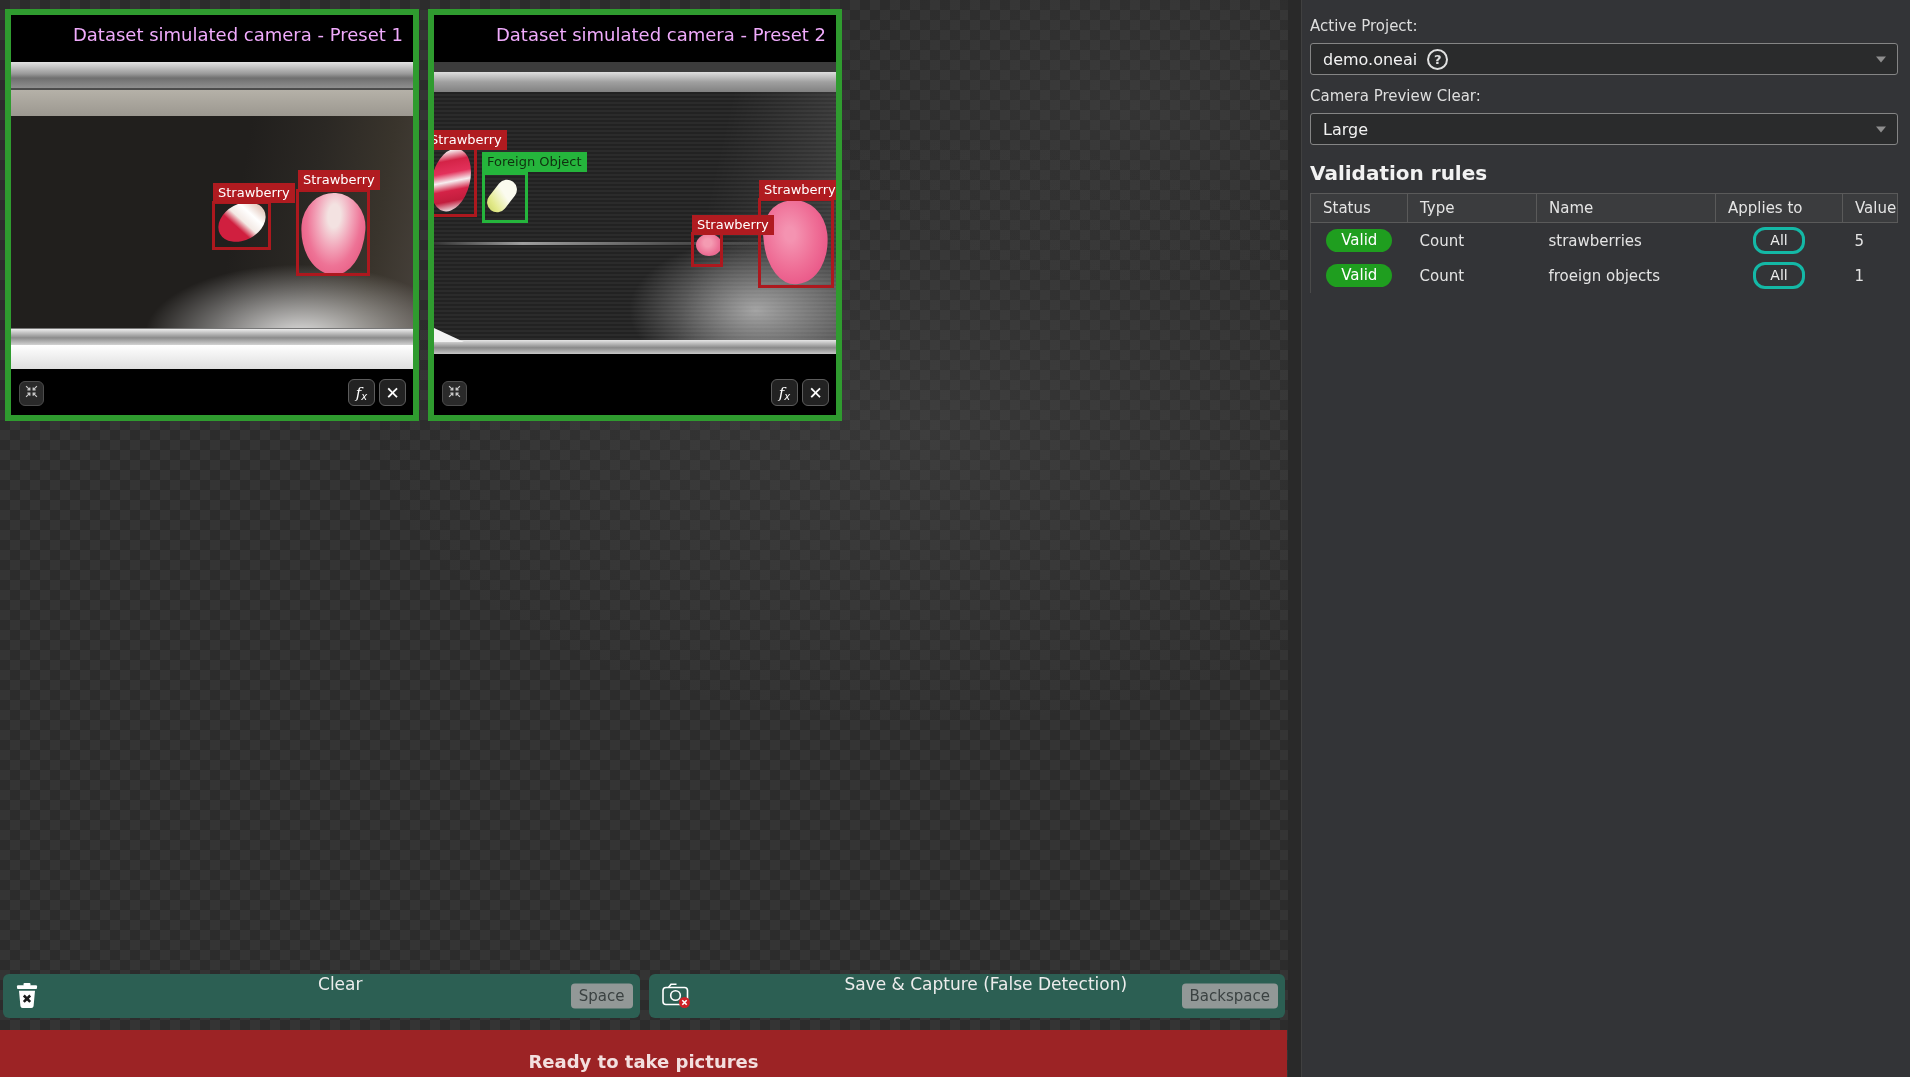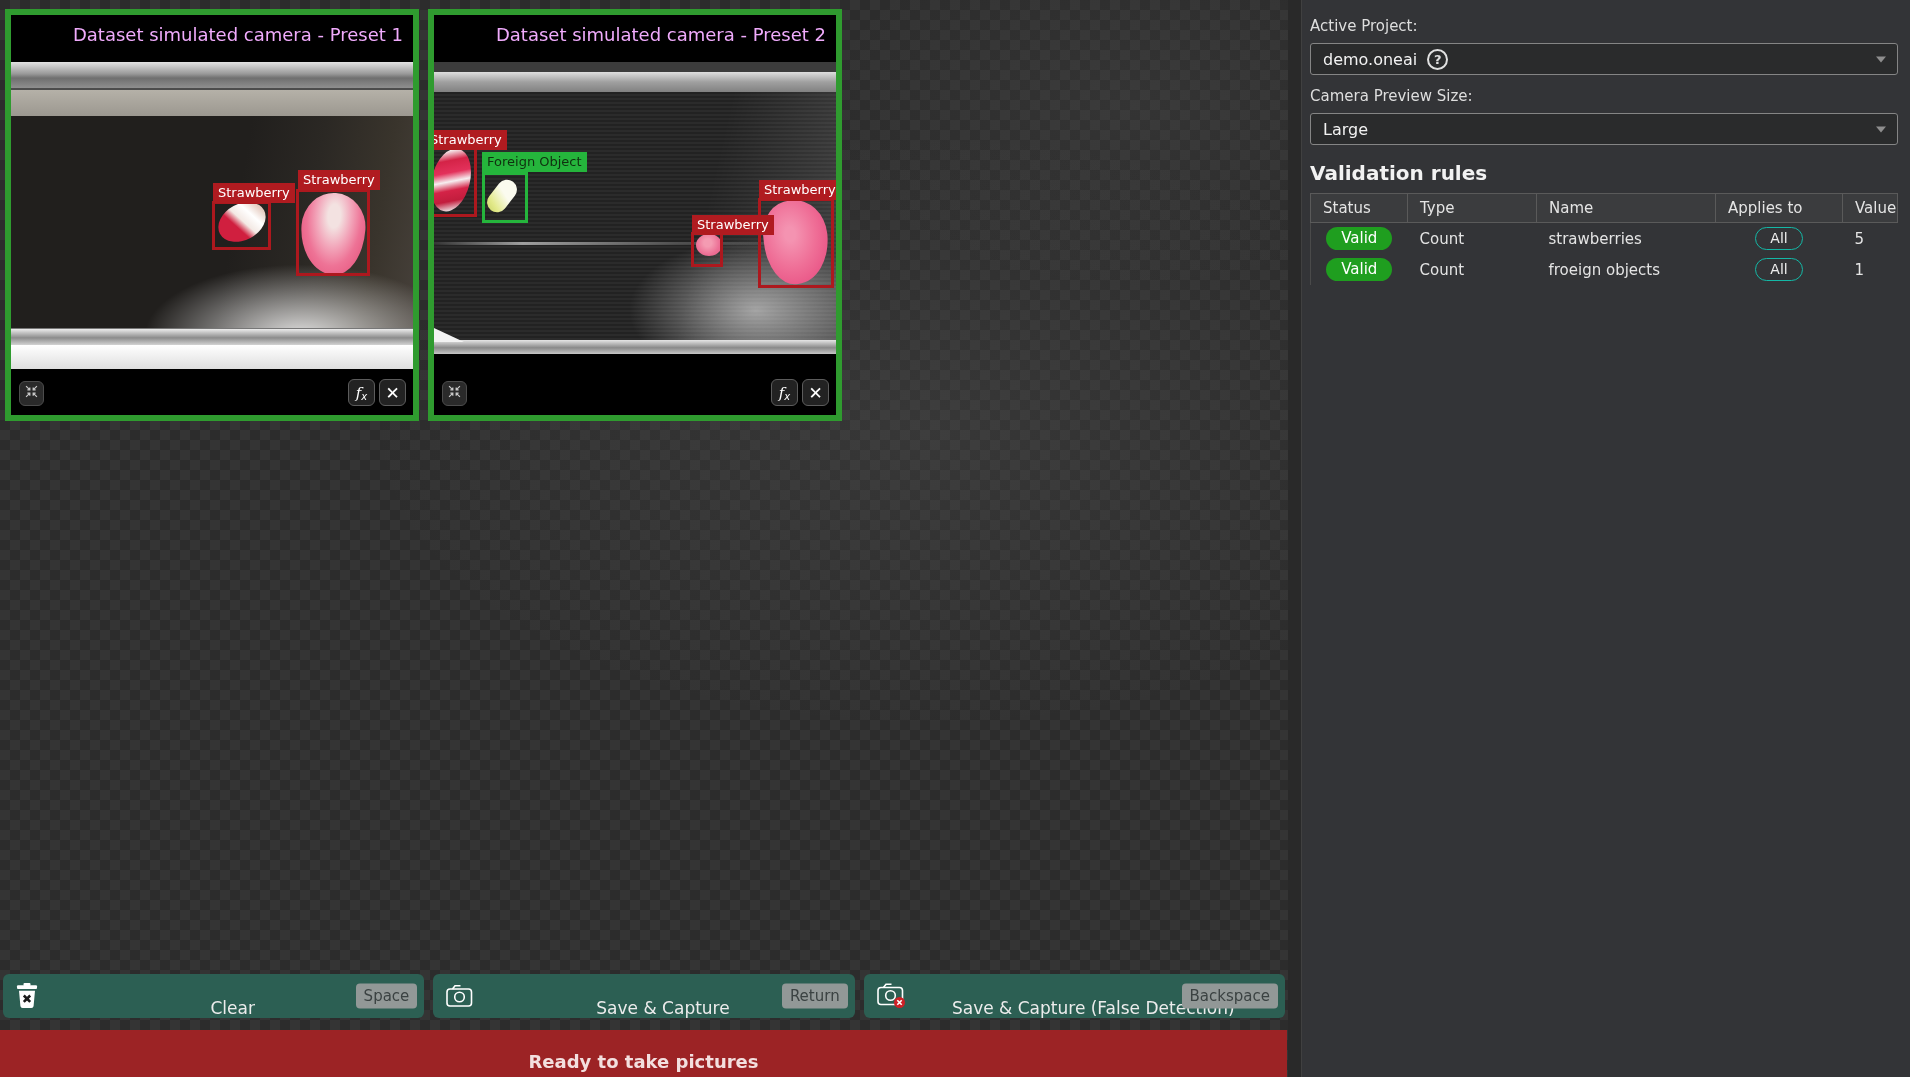--- a/index.html
+++ b/index.html
@@ -100,26 +100,26 @@
   .section-title{font-size:20px;font-weight:bold;color:#f2f2f2;margin:16px 0 8px 0;}
   table.rules{width:100%;border-collapse:collapse;font-size:15px;color:#e4e4e4;table-layout:fixed;}
   table.rules thead th{
     background:#3b3c3e;border:1px solid #5a5a5a;font-weight:normal;text-align:left;
     padding:5px 12px;height:18px;
   }
   table.rules tbody td{padding:4px 12px;height:21px;border-left:1px solid rgba(90,90,90,0.45);border-left-width:0;}
   table.rules tbody td:first-child{border-left:1px solid #4a4a4a;text-align:center;}
   td.applies{text-align:center;}
   .pill-valid{display:inline-block;background:#1f9e1f;color:#fff;border-radius:12px;padding:2px 15px 3px 15px;font-size:15px;line-height:1.2;}
-  .pill-all{display:inline-block;border:1px solid #14b8a6;border-radius:12px;padding:1px 14px 2px 14px;font-size:14px;line-height:1.3;color:#eee;}
+  .pill-all{display:inline-block;border:3px solid #14b8a6;border-radius:12px;padding:1px 14px 2px 14px;font-size:14px;line-height:1.3;color:#eee;}
   
   .actions{position:absolute;left:0;top:974px;width:1288px;display:flex;gap:9px;padding:0 3px;box-sizing:border-box;}
   .action-btn{
     flex:1;height:44px;background:#2c5f53;border-radius:6px;position:relative;
-    display:flex;align-items:flex-end;justify-content:center;color:#ececec;font-size:17px;cursor:pointer;padding-left:38px;
+    display:flex;align-items:flex-start;justify-content:center;color:#ececec;font-size:17px;cursor:pointer;padding-left:38px;
   }
   .action-icon{position:absolute;left:13px;top:50%;transform:translateY(-50%);display:flex;}
   .key-badge{
     position:absolute;right:7px;top:50%;transform:translateY(-50%);
     background:#929897;color:#3b4242;font-size:15px;padding:3px 8px 4px 8px;border-radius:4px;line-height:1.2;
   }
   .status-bar{
     position:absolute;left:0;top:1030px;width:1287px;height:63px;background:#9c2325;
     display:flex;align-items:center;justify-content:center;
     font-size:18px;font-weight:bold;color:#f3dfdf;
@@ -222,31 +222,20 @@
           <rect x="1" y="2.8" width="20" height="3.6" rx="1" fill="#fff"></rect>
           <path d="M3 8.2 h16 l-1.4 15.4 a2.2 2.2 0 0 1 -2.2 2 h-8.8 a2.2 2.2 0 0 1 -2.2 -2 Z" fill="#fff"></path>
           <path d="M7.8 13 l6.4 6.4 M14.2 13 l-6.4 6.4" stroke="#1c1c1c" stroke-width="2.6"></path>
         </svg>
       </span>
       <span>Clear</span>
       <span class="key-badge">Space</span>
     </div>
     <div class="action-btn">
       <span class="action-icon">
-        <svg width="27" height="23" viewBox="0 0 27 23" fill="none" stroke="#fff" stroke-width="1.6">
-          <rect x="1" y="4.5" width="24.5" height="17" rx="3"></rect>
-          <path d="M6.5 4.5 L9 1.2 H14.5"></path>
-          <circle cx="13.5" cy="12.5" r="4.8"></circle>
-        </svg>
-      </span>
-      <span>Save &amp; Capture</span>
-      <span class="key-badge">Return</span>
-    </div>
-    <div class="action-btn">
-      <span class="action-icon">
         <svg width="29" height="26" viewBox="0 0 29 26" fill="none">
           <g stroke="#fff" stroke-width="1.6">
             <rect x="1" y="4.5" width="24.5" height="17" rx="3"></rect>
             <path d="M6.5 4.5 L9 1.2 H14.5"></path>
             <circle cx="13.5" cy="12.5" r="4.8"></circle>
           </g>
           <circle cx="22.5" cy="19.5" r="5.5" fill="#ce2127"></circle>
           <path d="M20.3 17.3 l4.4 4.4 M24.7 17.3 l-4.4 4.4" stroke="#fff" stroke-width="1.6"></path>
         </svg>
       </span>
@@ -265,21 +254,21 @@
 <div class="right-panel">
   <div class="field-label" style="margin-top:7px;">Active Project:</div>
   <div class="dropdown">
     <span>demo.oneai</span>
     <span class="help-circle">
         <span>?</span>
       </span>
     <span class="dd-arrow"></span>
   </div>
 
-  <div class="field-label">Camera Preview Size:</div>
+  <div class="field-label">Camera Preview Clear:</div>
   <div class="dropdown">
     <span>Large</span>
     <span class="dd-arrow"></span>
   </div>
 
   <div class="section-title">Validation rules</div>
   <table class="rules">
     <colgroup>
         <col style="width:97px">
         <col style="width:129px">

